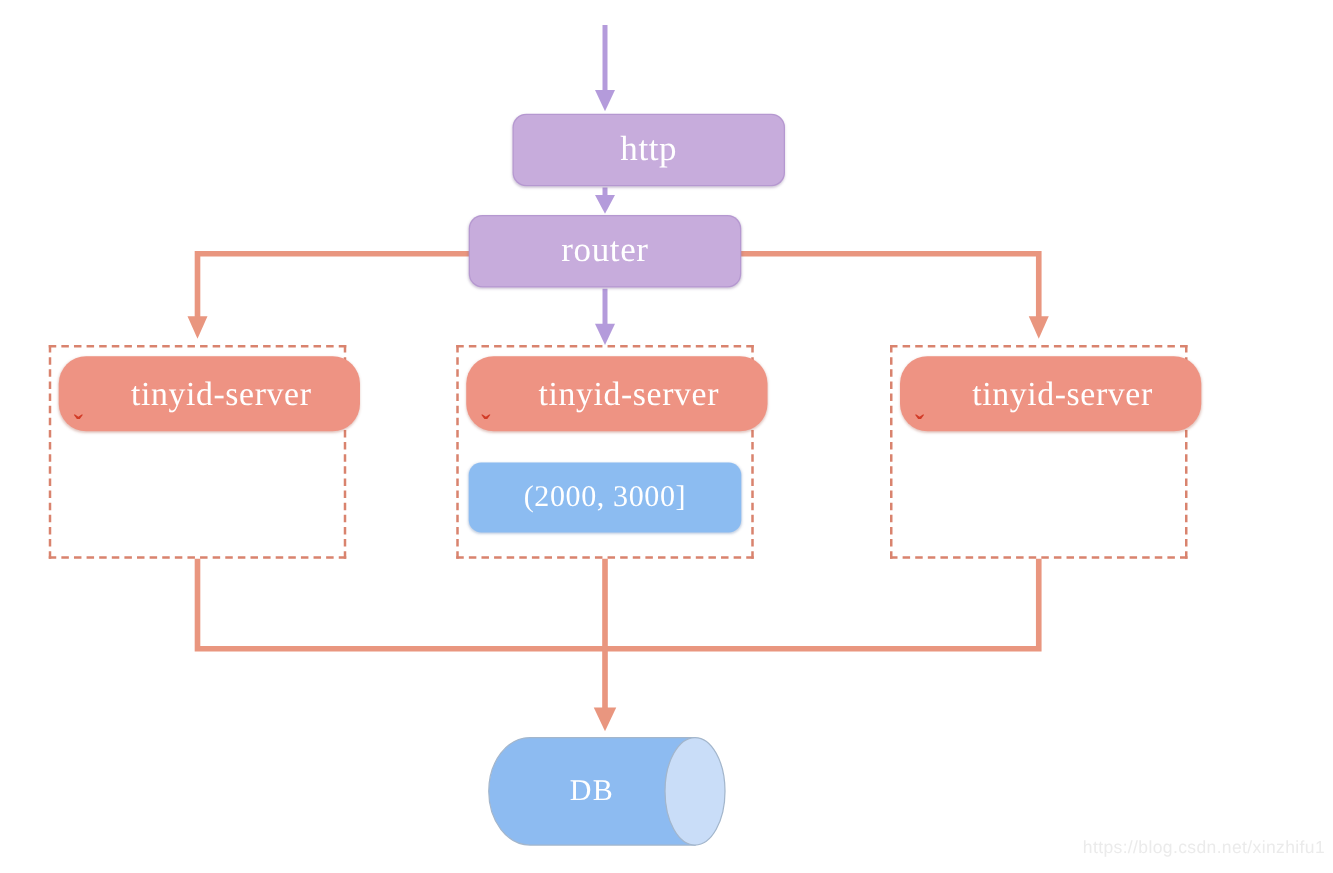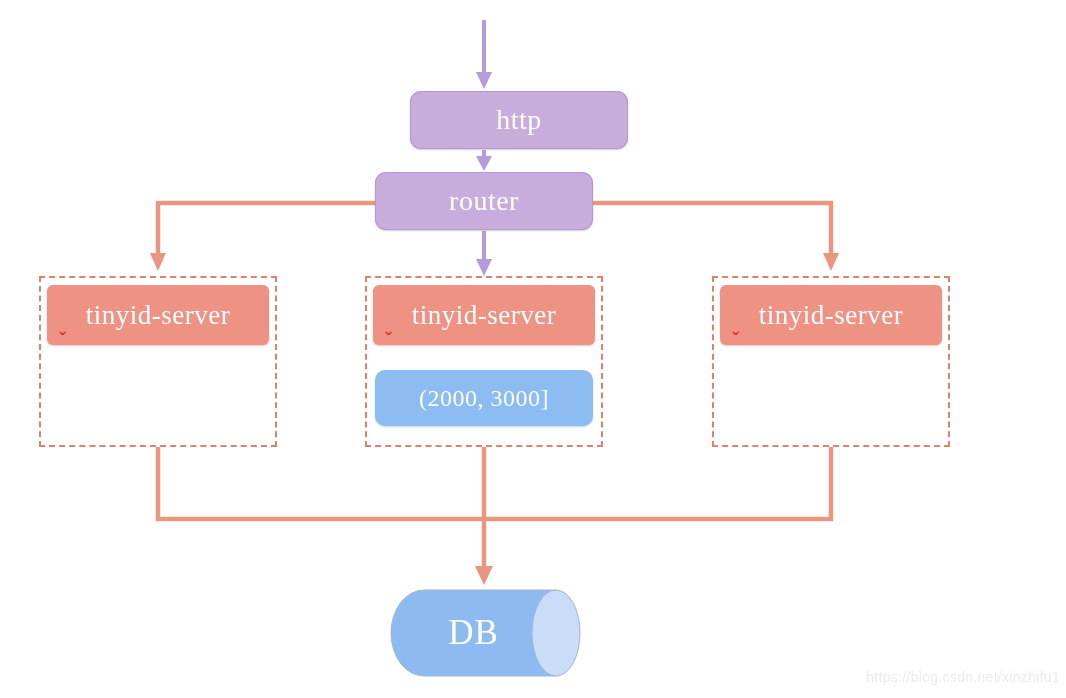--- a/index.html
+++ b/index.html
@@ -20,36 +20,37 @@
   .router-node{top:172px;font-family:Liberation Serif, serif;}
   .group{
     position:absolute;top:276px;width:238px;height:171px;
     border:2px dashed #d9836e;box-sizing:border-box;background:transparent;
   }
   .group-left{left:39px;}
   .group-mid{left:365px;}
   .group-right{left:712px;}
   .salmon{
     position:absolute;left:6px;top:7px;width:222px;height:60px;
-    background:#ee9383;border-radius:6px;font-size:27px;
+    background:#ee9383;border-radius:22px;font-size:27px;
     box-shadow:0 1px 2px rgba(160,70,50,0.3);
+    padding-left:19px;
   }
   .blue{
     position:absolute;left:8px;top:92px;width:218px;height:56px;
     background:#8cbcf1;border-radius:10px;font-size:24px;
     box-shadow:0 1px 2px rgba(60,100,160,0.3);
   }
   .spellmark{
     position:absolute;left:12px;bottom:-6px;color:#d23b27;
     font-size:22px;font-weight:bold;line-height:1;pointer-events:none;
   }
   .db-label{
     position:absolute;left:391px;top:590px;width:165px;height:86px;
     display:flex;align-items:center;justify-content:center;
-    color:#ffffff;font-size:35px;letter-spacing:1px;
+    color:#ffffff;font-size:24px;letter-spacing:1px;
   }
   .watermark{
     position:absolute;right:6px;bottom:13px;color:#ebebeb;
     font-family:"Liberation Sans","DejaVu Sans",sans-serif;
     font-size:14px;letter-spacing:0.3px;
   }
 </style>
 </head>
 <body>
 

